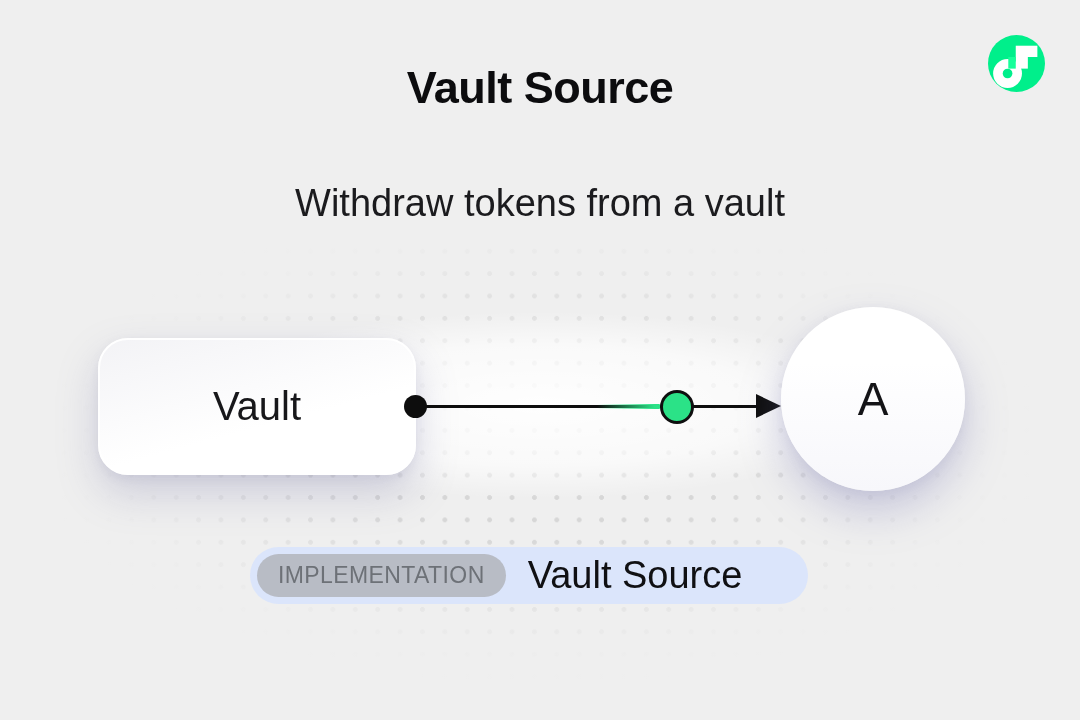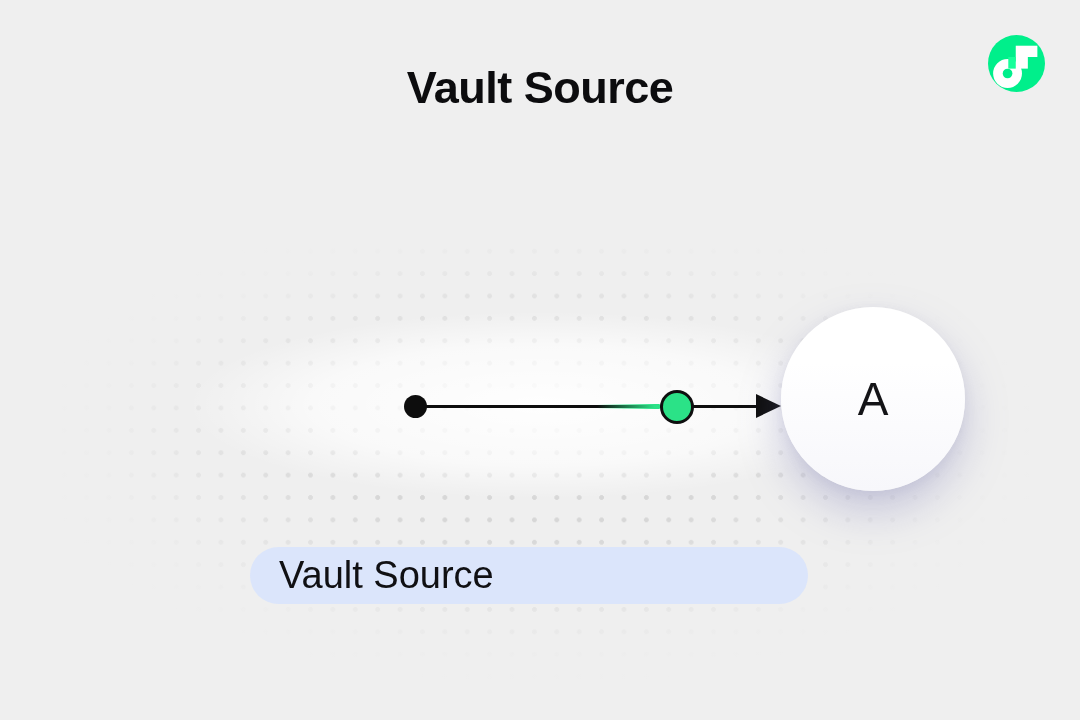--- a/index.html
+++ b/index.html
@@ -119,40 +119,47 @@
 </head>
 <body>
 
 <div class="stage">
 
   <div class="dots"></div>
   <div class="dots-fade"></div>
   <div class="glow"></div>
 
   <div class="title">Vault Source</div>
+  <div class="subtitle">Withdraw tokens from a vault</div>
 
   <div class="logo">
     <svg viewBox="0 0 100 100" width="57" height="57" aria-hidden="true">
       <circle cx="50" cy="50" r="50" fill="#00ef8b"></circle>
       <circle cx="34.3" cy="67.5" r="25.3" fill="#ffffff"></circle>
       <rect x="48.7" y="18.8" width="37.9" height="19.8" fill="#ffffff"></rect>
       <rect x="48.7" y="38.6" width="21.2" height="20.4" fill="#ffffff"></rect>
       <rect x="35.6" y="38.6" width="13.1" height="20.4" fill="#17ff9a"></rect>
       <circle cx="34.3" cy="67.5" r="8.5" fill="#00ef8b"></circle>
     </svg>
   </div>
 
+  <div class="vault-box">
+    <span class="vault-label">Vault</span>
+  </div>
 
   <div class="edge-start"></div>
   <div class="edge-line"></div>
   <div class="edge-trail"></div>
   <div class="edge-head"></div>
   <div class="token-dot"></div>
 
   <div class="circle-a">
     <span class="a-label">A</span>
   </div>
 
   <div class="badge">
+    <div class="impl-pill">
+      <span class="impl-text">IMPLEMENTATION</span>
+    </div>
     <span class="badge-label">Vault Source</span>
   </div>
 
 </div>
 
 </body></html>

